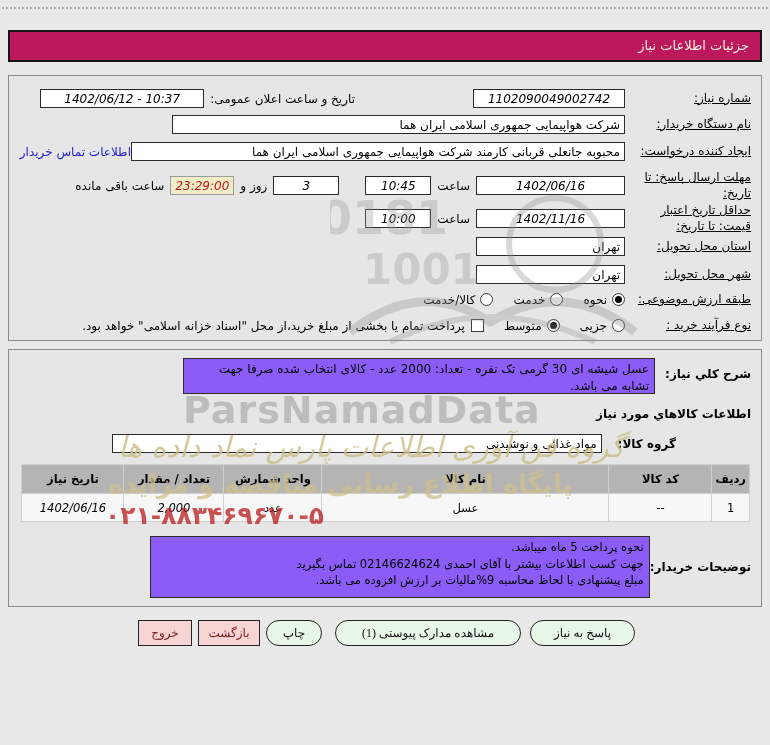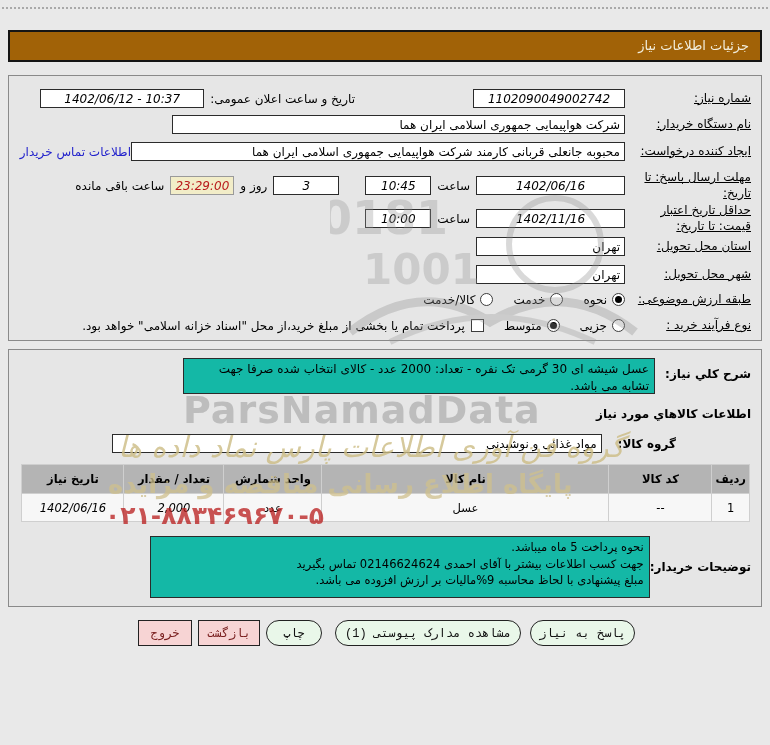--- a/index.html
+++ b/index.html
@@ -6,21 +6,21 @@
   html,body { width:770px; height:745px; }
   body {
     position: relative; overflow: hidden;
     background: #e9e9e9; color:#000;
     font-family: "DejaVu Sans", "Liberation Sans", sans-serif;
     font-size: 12px; direction: rtl;
   }
   .dotted { position:absolute; top:7px; left:2px; right:2px; border-top:2px dotted #a9a9a9; }
   .titlebar {
     position:absolute; top:30px; left:8px; right:8px; height:32px;
-    background:#a16207; border:2px solid #151515; color:#f2eedd;
+    background:#be185d; border:2px solid #151515; color:#f2eedd;
     font-size:13px; line-height:27px; padding-right:11px; text-align:right;
   }
   .panel { position:absolute; left:8px; right:8px; background:#e6e6e6; border:1px solid #8a8a8a; }
   .p1 { top:75px;  height:266px; }
   .p2 { top:349px; height:258px; }
   .r { position:absolute; right:10px; left:10px; display:flex; align-items:center; }
   .lab { flex:0 0 126px; line-height:1.3;text-decoration:underline; }
   .lab2 { white-space:nowrap; }
   .blab { font-weight:bold; white-space:nowrap; }
   .sp { flex:0 0 auto; }
@@ -35,30 +35,30 @@
   .hlab { margin:0 6px; white-space:nowrap; }
   .link { color:#2222cc; cursor:pointer; white-space:nowrap; }
   .opt { display:flex; align-items:center; margin-left:20px; }
   .radio {
     width:13px; height:13px; border-radius:50%; border:1px solid #3c3c3c;
     background:#fff; margin-left:5px; display:inline-flex; align-items:center; justify-content:center; flex:0 0 auto;
   }
   .radio.on::after { content:""; width:7px; height:7px; border-radius:50%; background:#000; }
   .cbox { width:13px; height:13px; border:1px solid #3c3c3c; background:#fff; margin-left:6px; flex:0 0 auto; }
   .ta {
-    background:#14b8a6; border:1px solid #2b2b2b; text-align:right;
+    background:#8b5cf6; border:1px solid #2b2b2b; text-align:right;
     padding:2px 5px; overflow:hidden; line-height:1.45; flex:0 0 auto;
   }
   .gtable { position:absolute; top:114px; right:11px; border-collapse:collapse; background:#fff; }
   .gtable th, .gtable td { border:1px solid #cfcfcf; font-size:11.5px; text-align:center; padding:0 3px; }
   .gtable th { background:#b4b4b4; font-weight:bold; height:29px; }
   .gtable td { background:#f7f7f7; height:28px; }
   .btn {
     position:absolute; top:620px; height:26px; border:1px solid #222;
-    font-family:Liberation Mono, monospace; font-size:12px; display:flex; align-items:center; justify-content:center; cursor:pointer;
+    font-family:Liberation Serif, serif; font-size:12px; display:flex; align-items:center; justify-content:center; cursor:pointer;
   }
   .btn.green { background:#e9f7e9; color:#111;border-radius:13px; }
   .btn.pink  { background:#f7d4d4; color:#7a2020; }
   
   .wm { position:absolute; pointer-events:none; white-space:nowrap; }
   .wm-brand { top:388px; left:183px; font-size:38px; font-weight:bold; color:#9c9c9c; opacity:.55; letter-spacing:1px; direction:ltr; }
   .wm-callig { top:430px; left:118px; font-size:29px; font-style:italic; color:#ccbc84; opacity:.8; }
   .wm-tag { top:469px; left:108px; font-size:26px; font-weight:bold; color:#cfc08d; opacity:.75; }
   .wm-phone { top:501px; left:105px; font-size:25px; font-weight:bold; color:#b91c1c; opacity:.75; direction:ltr; letter-spacing:2px; }
   .wm-logo { top:182px; left:330px; opacity:.33; }

